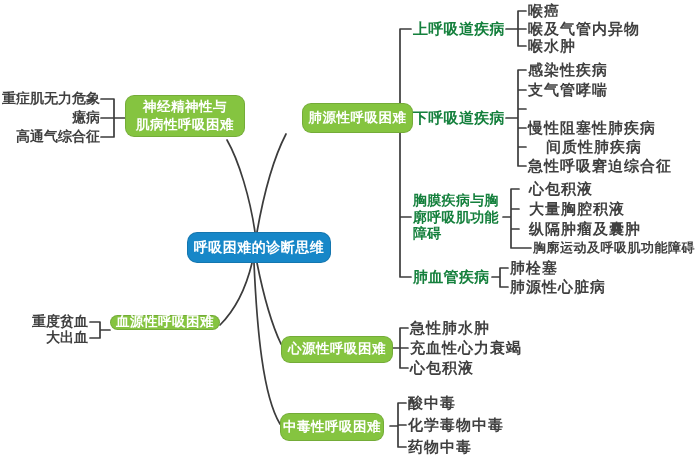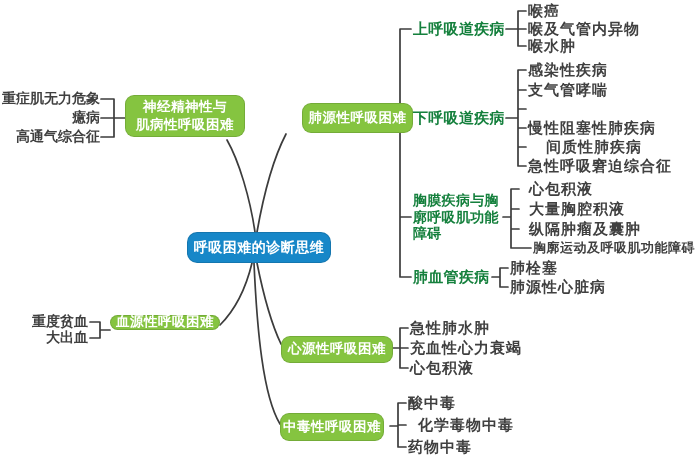--- a/index.html
+++ b/index.html
@@ -103,16 +103,16 @@
   <div class="txt small" style="left:533px;top:248px;">胸廓运动及呼吸肌功能障碍</div>
 
   <div class="txt" style="left:510px;top:268px;">肺栓塞</div>
   <div class="txt" style="left:510px;top:287px;">肺源性心脏病</div>
 
   <div class="txt" style="left:410px;top:328px;">急性肺水肿</div>
   <div class="txt" style="left:410px;top:348px;">充血性心力衰竭</div>
   <div class="txt" style="left:410px;top:368px;">心包积液</div>
 
   <div class="txt" style="left:408px;top:403px;">酸中毒</div>
-  <div class="txt" style="left:408px;top:425px;margin-left:10px;">化学毒物中毒</div>
+  <div class="txt" style="left:408px;top:425px;">化学毒物中毒</div>
   <div class="txt" style="left:408px;top:447px;">药物中毒</div>
 
 </div>
 
 </body></html>

